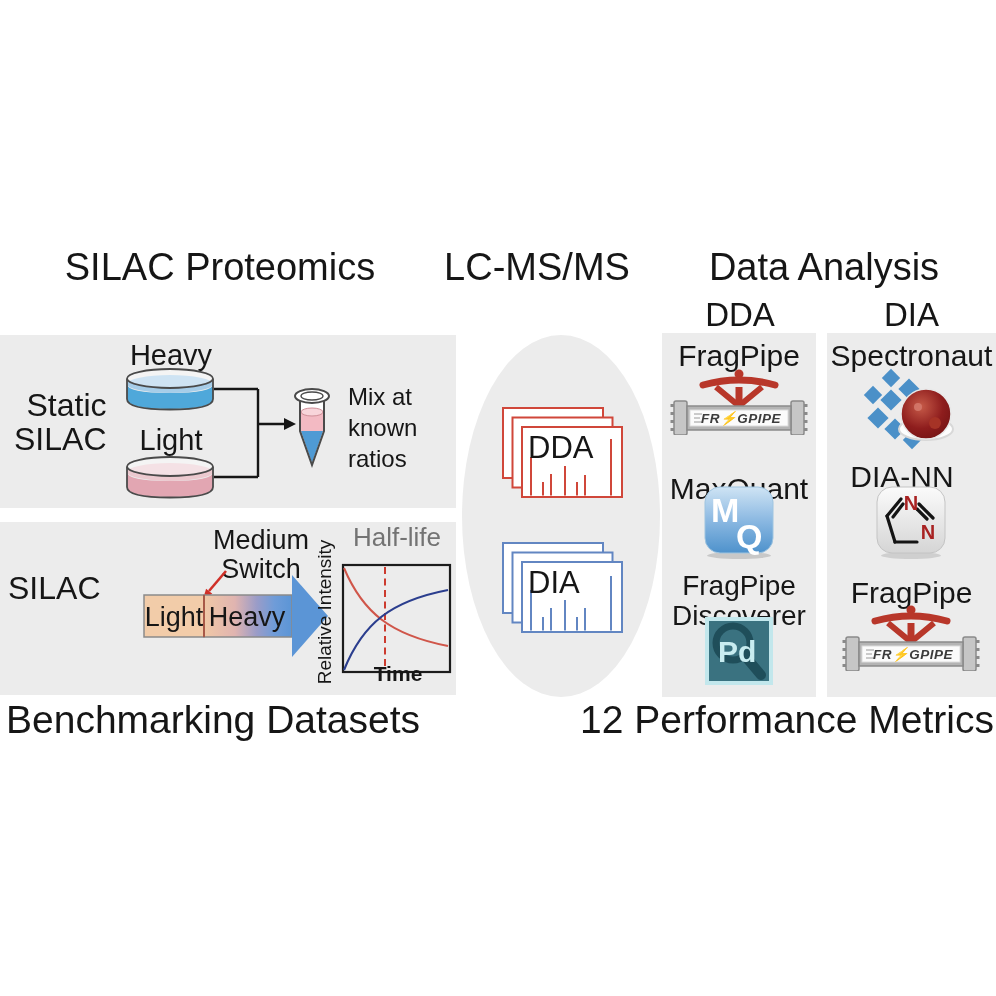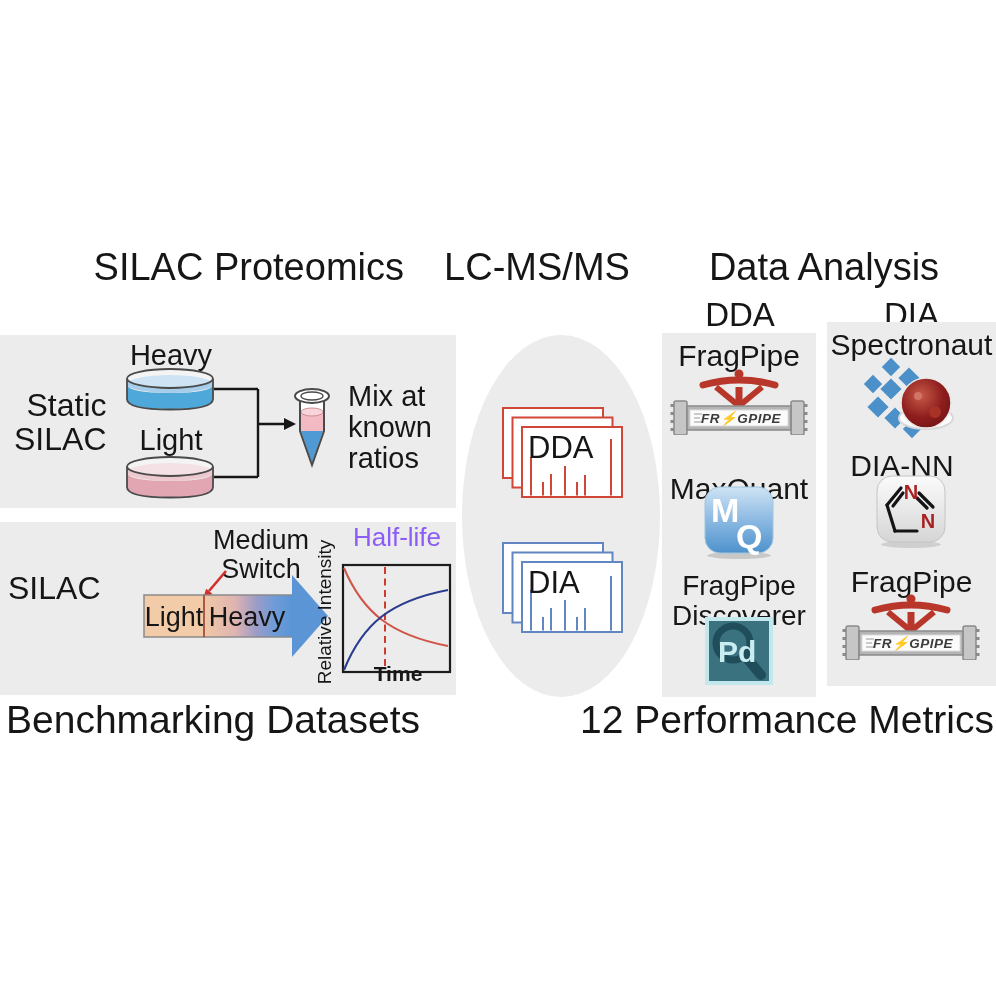--- a/index.html
+++ b/index.html
@@ -18,21 +18,21 @@
   .vlabel {
     position:absolute; text-align:center; transform:rotate(-90deg);
     white-space:nowrap;
   }
 </style>
 </head>
 <body>
 
 <div class="canvas">
 
-  <div class="hdr" style="left:36px; top:246px; width:368px;text-align:right;">SILAC Proteomics</div>
+  <div class="hdr" style="left:36px; top:246px; width:368px;">SILAC Proteomics</div>
   <div class="hdr" style="left:428px; top:246px; width:218px;">LC-MS/MS</div>
   <div class="hdr" style="left:686px; top:246px; width:276px;">Data Analysis</div>
 
   <div class="panel" style="left:0; top:335px; width:456px; height:173px;">
 
     <div class="lbl" style="left:14px; top:53px; font-size:32px; line-height:34px;text-align:right;">
       <div>Static</div>
       <div>SILAC</div>
     </div>
 
@@ -62,21 +62,21 @@
     <svg class="abs" style="left:290px; top:46px;" width="44" height="92" viewBox="0 0 44 92">
       <path d="M10,20 L10,50 L22,84 L34,50 L34,20 Z" fill="#ffffff"></path>
       <rect x="11" y="31" width="22" height="19" fill="#f3bac3"></rect>
       <ellipse cx="22" cy="31" rx="11" ry="4" fill="#f8d5da" stroke="#cf8f98" stroke-width="1"></ellipse>
       <path d="M11,50 L22,82 L33,50 Z" fill="#4f9ad4"></path>
       <path d="M10,20 L10,50 L22,84 L34,50 L34,20" fill="none" stroke="#4a4a4a" stroke-width="2"></path>
       <ellipse cx="22" cy="15" rx="17" ry="7" fill="#ffffff" stroke="#4a4a4a" stroke-width="2"></ellipse>
       <ellipse cx="22" cy="15" rx="11" ry="4" fill="#ffffff" stroke="#4a4a4a" stroke-width="1.3"></ellipse>
     </svg>
 
-    <div class="lbl" style="left:348px; top:46px; font-size:29px; line-height:31px;">
+    <div class="lbl" style="left:348px; top:46px; font-size:24px; line-height:31px;">
       <div>Mix at</div>
       <div>known</div>
       <div>ratios</div>
     </div>
   </div>
 
   <div class="panel" style="left:0; top:522px; width:456px; height:173px;">
 
     <div class="lbl" style="left:8px; top:48px; font-size:32px; line-height:36px;">
       <div>SILAC</div>
@@ -103,21 +103,21 @@
         </linearGradient>
       </defs>
       <rect x="2" y="23" width="60" height="42" fill="#f2cca9" stroke="#8a8a8a" stroke-width="1.5"></rect>
       <rect x="62" y="23" width="88" height="42" fill="url(#flg)" stroke="#8a8a8a" stroke-width="1.5"></rect>
       <line x1="62" y1="23" x2="62" y2="65" stroke="#a85948" stroke-width="2"></line>
       <polygon points="150,3 150,85 186,44" fill="#5b95d6"></polygon>
       <text x="32" y="54" text-anchor="middle" font-size="27" fill="#161616">Light</text>
       <text x="105" y="54" text-anchor="middle" font-size="27" fill="#161616">Heavy</text>
     </svg>
 
-    <div class="lbl center" style="left:338px; top:0; width:118px; font-size:26px; color:#8b5cf6;">Half-life</div>
+    <div class="lbl center" style="left:338px; top:0; width:118px; font-size:26px; color:#737373;">Half-life</div>
 
     <div class="vlabel" style="left:245px; top:79px; width:160px; height:22px; font-size:19px;">Relative Intensity</div>
 
     <svg class="abs" style="left:341px; top:41px;" width="111" height="112" viewBox="0 0 111 112">
       <rect x="2" y="2" width="107" height="107" fill="none" stroke="#1c1c1c" stroke-width="2.2"></rect>
       <line x1="44" y1="4" x2="44" y2="107" stroke="#cc3b2e" stroke-width="2" stroke-dasharray="7 4.5"></line>
       <path d="M3,5 C22,50 50,72 107,83" fill="none" stroke="#d0564a" stroke-width="2"></path>
       <path d="M3,107 C22,60 50,38 107,27" fill="none" stroke="#2b3e8e" stroke-width="2.2"></path>
     </svg>
 
@@ -206,21 +206,21 @@
       <rect x="0" y="0" width="68" height="68" fill="#c2e7ec"></rect>
       <rect x="4" y="4" width="60" height="60" fill="#3a7280"></rect>
       <circle cx="28" cy="26" r="17" fill="none" stroke="#1f4e5a" stroke-width="7"></circle>
       <line x1="40" y1="39" x2="56" y2="58" stroke="#1f4e5a" stroke-width="10" stroke-linecap="round"></line>
       <text x="13" y="45" font-size="30" font-weight="bold" fill="#c8ecf0">Pd</text>
     </svg>
   </div>
 
   <div class="lbl center" style="left:827px; top:296px; width:169px; font-size:33px;">DIA</div>
 
-  <div class="panel" style="left:827px; top:322px; width:169px; height:364px;">
+  <div class="panel" style="left:827px; top:333px; width:169px; height:364px;">
 
     <div class="lbl center" style="left:0; top:6px; width:169px; font-size:30px;">Spectronaut</div>
 
     <svg class="abs" style="left:31px; top:34px;" width="104" height="88" viewBox="0 0 104 88">
       <defs>
         <radialGradient id="spg" cx="0.4" cy="0.35" r="0.8">
           <stop offset="0" stop-color="#c65a48"></stop>
           <stop offset="0.55" stop-color="#8e1d1d"></stop>
           <stop offset="1" stop-color="#6d1212"></stop>
         </radialGradient>

